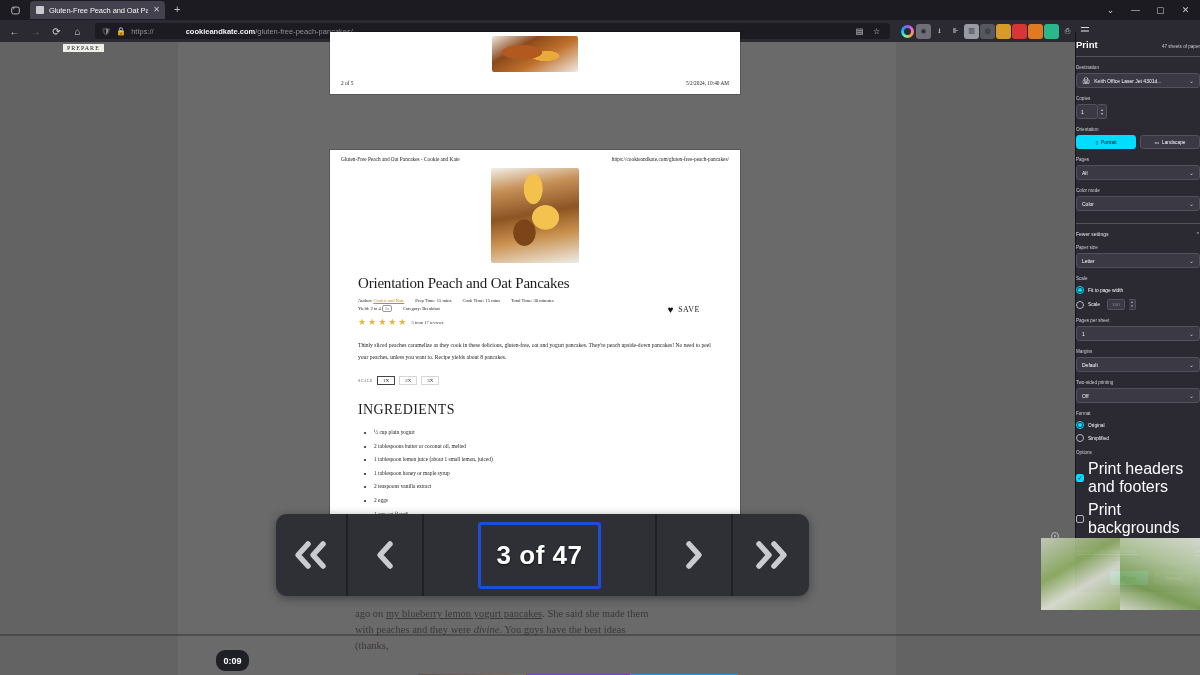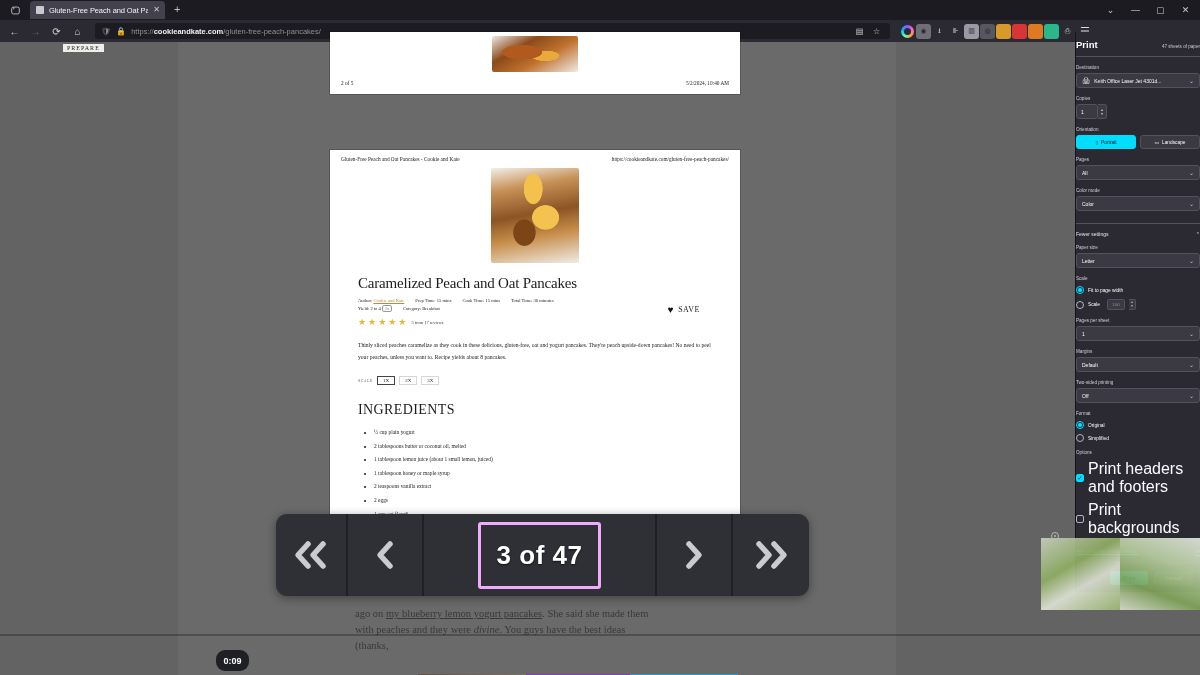--- a/index.html
+++ b/index.html
@@ -53,21 +53,21 @@
   }
   .navicon.dim { color: #6f6f78; }
   .urlbar {
     flex: 1; height: 16px; background: #1c1b22; border-radius: 3px;
     margin: 0 4px 0 7px; display: flex; align-items: center; padding: 0 6px; gap: 5px;
     max-width: 795px;
   }
   .url-shield { font-size: 8px; color: #8f8f98; }
   .url-lock { font-size: 8px; color: #b9b9c0; }
   .url-text { font-size: 7.5px; color: #8f8f98; white-space: nowrap; }
-  .url-text b { color: #f0f0f4; font-weight: bold; }
+  .url-text b { color: #f0f0f4; font-weight: bold; margin-left: 32px; }
   .urlbar-actions { display: flex; align-items: center; gap: 2px; margin-left: auto; }
   .urlbar-actions .navicon { width: 15px; height: 15px; font-size: 8px; }
   .toolbar-right { display: flex; align-items: center; gap: 1px; margin-left: 6px; }
   .ext-icon {
     width: 15px; height: 15px; border-radius: 3px; display: flex;
     align-items: center; justify-content: center; font-size: 7px; color: #2b2a33;
   }
   .ext-ring {
     width: 13px; height: 13px; border-radius: 50%;
     background: conic-gradient(#9059ff, #ff6bba, #ffa436, #54ffbd, #00b3f4, #9059ff);
@@ -274,21 +274,21 @@
     display: flex; align-items: center; justify-content: center;
     border-right: 2px solid #1f2025; color: #c9cbd1;
   }
   .vc-first { width: 72px; }
   .vc-prev  { width: 76px; }
   .vc-page  { flex: 1; border-right: 2px solid #1f2025; display:flex; align-items:center; justify-content:center; }
   .vc-next  { width: 76px; }
   .vc-last  { width: 76px; border-right: none; }
   .vc-btn svg { display: block; }
   .page-box {
-    border: 3px solid #f0abfc; padding: 15px 16px; border-radius: 3px;
+    border: 3px solid #1d4ed8; padding: 15px 16px; border-radius: 3px;
     color: #fff; font-size: 26px; font-weight: bold; letter-spacing: .5px;
     text-shadow: 0 1px 2px rgba(0,0,0,.6);
   }
 
   .timer {
     position: absolute; left: 216px; top: 650px; width: 33px; height: 21px;
     background: #1f2025; border-radius: 9px; display: flex; align-items: center;
     justify-content: center; color: #fff; font-size: 9px; font-weight: bold;
   }
 
@@ -398,21 +398,21 @@
 
     <div class="sheet sheet-2">
       <div class="sheet-hdr">
         <span>Gluten-Free Peach and Oat Pancakes - Cookie and Kate</span>
         <span>https://cookieandkate.com/gluten-free-peach-pancakes/</span>
       </div>
 
       <div class="hero-main"></div>
 
       <div class="recipe-body">
-        <div class="recipe-title">Caramelized Peach and Oat Pancakes</div>
+        <div class="recipe-title">Orientation Peach and Oat Pancakes</div>
 
         <div class="meta-row">
           <span><span>Author:</span>
             <a href="#">Cookie and Kate</a></span>
           <span>Prep Time: 15 mins</span>
           <span>Cook Time: 15 mins</span>
           <span>Total Time: 30 minutes</span>
         </div>
         <div class="meta-row2">
           <span><span>Yield: 2 to 4</span>

